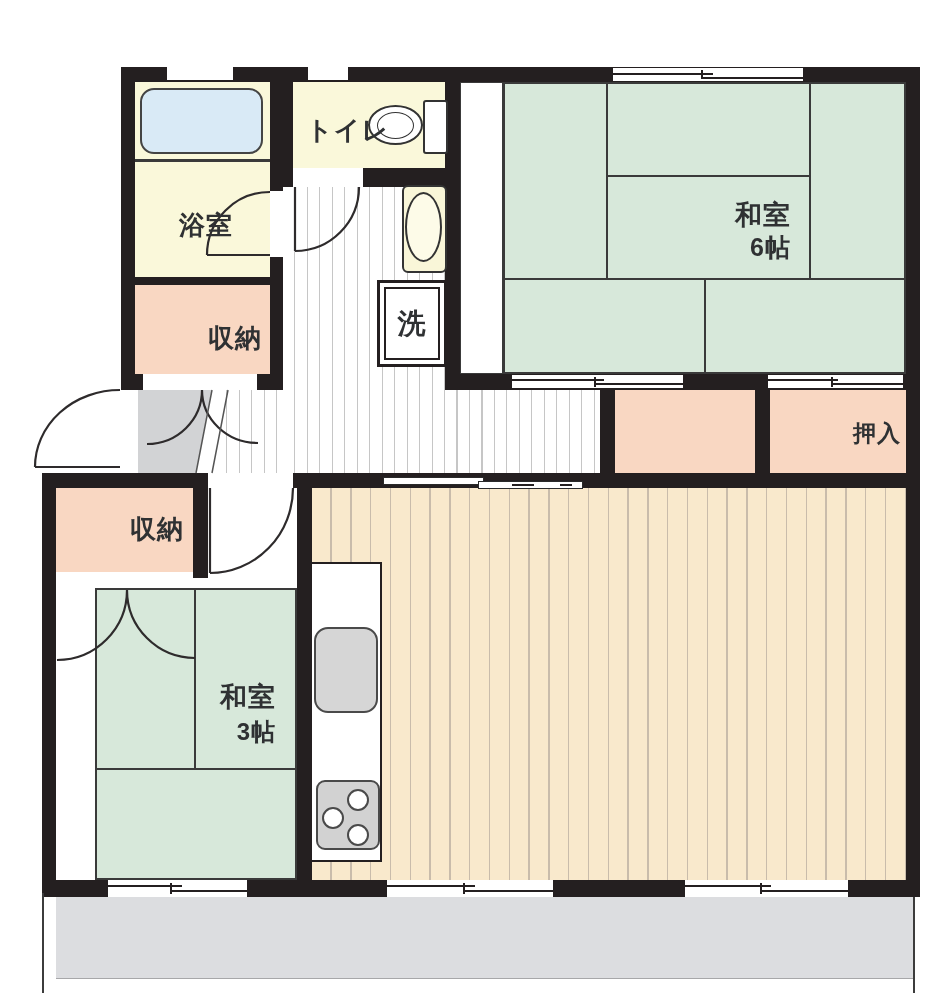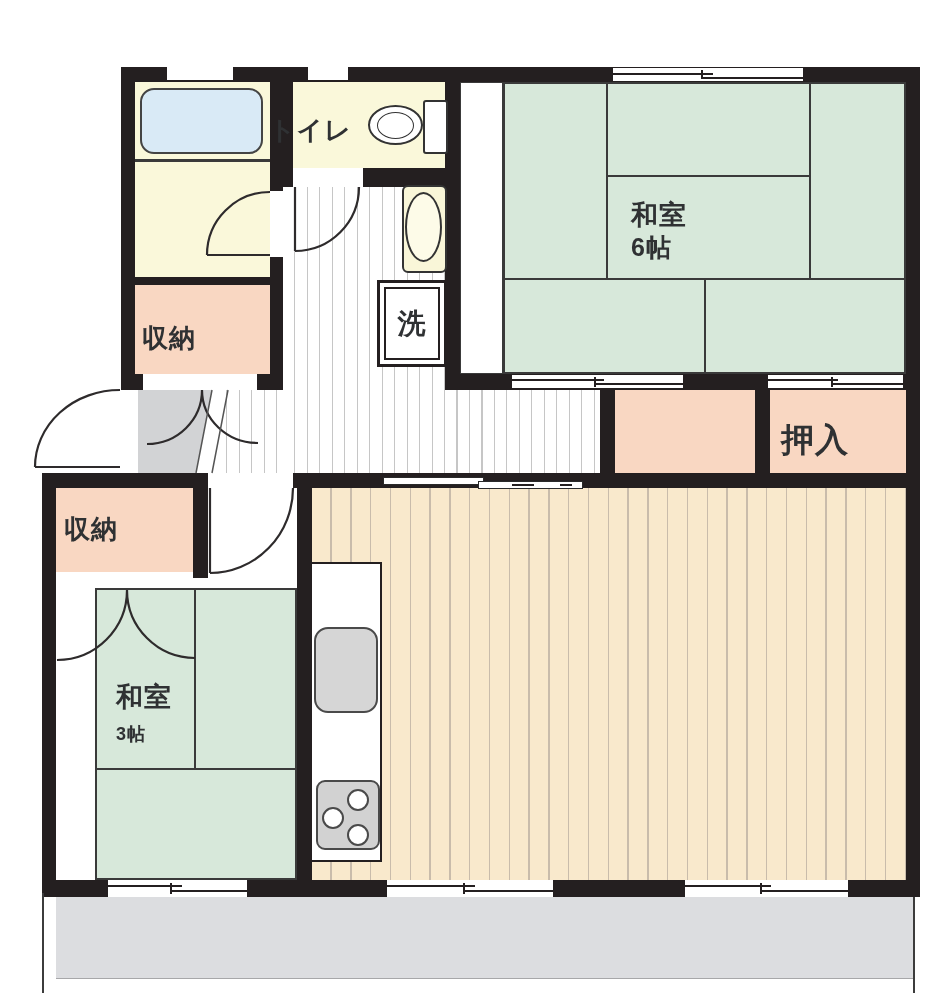--- a/index.html
+++ b/index.html
@@ -12,21 +12,21 @@
         font-family:"Liberation Sans",sans-serif;color:var(--text);}
   .abs{position:absolute;box-sizing:border-box;}
   .wall{position:absolute;background:var(--wall);}
   .gap{position:absolute;background:#fff;}
   .wet{background:var(--wet);}
   .pink{background:var(--closet);}
   .green{background:var(--tatami);border:2px solid var(--line);}
   .tline{position:absolute;background:var(--line);}
   .hall-stripes{position:absolute;background:repeating-linear-gradient(to right,#fff 0px,#fff 11.2px,var(--hall-stripe) 11.2px,var(--hall-stripe) 12.5px);}
   .ldk-floor{position:absolute;background:repeating-linear-gradient(to right,var(--ldk-floor) 0px,var(--ldk-floor) 18.4px,var(--ldk-stripe) 18.4px,var(--ldk-stripe) 19.8px);}
-  .label{position:absolute;text-align:left;font-weight:600;color:var(--text);letter-spacing:1px;}
+  .label{position:absolute;text-align:right;font-weight:600;color:var(--text);letter-spacing:1px;}
   .wline{position:absolute;background:#241f20;}
   .bar{position:absolute;background:#fff;border:1.5px solid #2a2a2a;box-sizing:border-box;}
   svg.overlay{position:absolute;left:0;top:0;pointer-events:none;}
 </style>
 </head>
 <body>
 
 <div id="plan">
 
   <div class="abs wet" style="left:135px;top:82px;width:135px;height:195px;"></div>
@@ -146,31 +146,32 @@
     <path d="M120,390 A85,77 0 0 0 35,467 M35,467 L120,467" fill="none" stroke="#2e2b2c" stroke-width="2.2"></path>
     <path d="M202,390 A55,54 0 0 1 147,444 M202,390 A56,53 0 0 0 258,443" fill="none" stroke="#2e2b2c" stroke-width="2.2"></path>
     <path d="M295,187 L295,251 M295,251 A64,64 0 0 0 359,187" fill="none" stroke="#2e2b2c" stroke-width="2.2"></path>
     <path d="M207,255 L270,255 M207,255 A63,63 0 0 1 270,192" fill="none" stroke="#2e2b2c" stroke-width="2.2"></path>
     <path d="M210,488 L210,573 M210,573 A83,85 0 0 0 293,488" fill="none" stroke="#2e2b2c" stroke-width="2.2"></path>
     <path d="M127,590 A70,70 0 0 1 57,660 M127,590 A68,68 0 0 0 195,658" fill="none" stroke="#2e2b2c" stroke-width="2.2"></path>
     <path d="M212,390 L196,473 M228,390 L212,473" fill="none" stroke="#555" stroke-width="1.5"></path>
     <path d="M43,893 L43,993 M914,897 L914,993" fill="none" stroke="#3c3c3c" stroke-width="2"></path>
   </svg>
 
+  <div class="label" style="left:113px;top:208px;width:120px;font-size:26px;">浴室</div>
   <div class="label" style="left:269px;top:113px;width:120px;font-size:26px;">トイレ</div>
   <div class="label" style="left:142px;top:321px;width:120px;font-size:26px;">収納</div>
 
   <div class="label" style="left:631px;top:199px;width:160px;font-size:27px;line-height:32px;">
     <span>和室</span><br>
     <span style="font-size:25px;">6帖</span>
   </div>
 
-  <div class="label" style="left:781px;top:418px;width:120px;font-size:33px;">押入</div>
+  <div class="label" style="left:781px;top:418px;width:120px;font-size:23px;">押入</div>
   <div class="label" style="left:64px;top:512px;width:120px;font-size:26px;">収納</div>
 
   <div class="label" style="left:116px;top:680px;width:160px;font-size:27px;line-height:34px;">
     <span>和室</span><br>
-    <span style="font-size:18px;">3帖</span>
+    <span style="font-size:24px;">3帖</span>
   </div>
 
 
 
 </div>
 
 </body></html>

